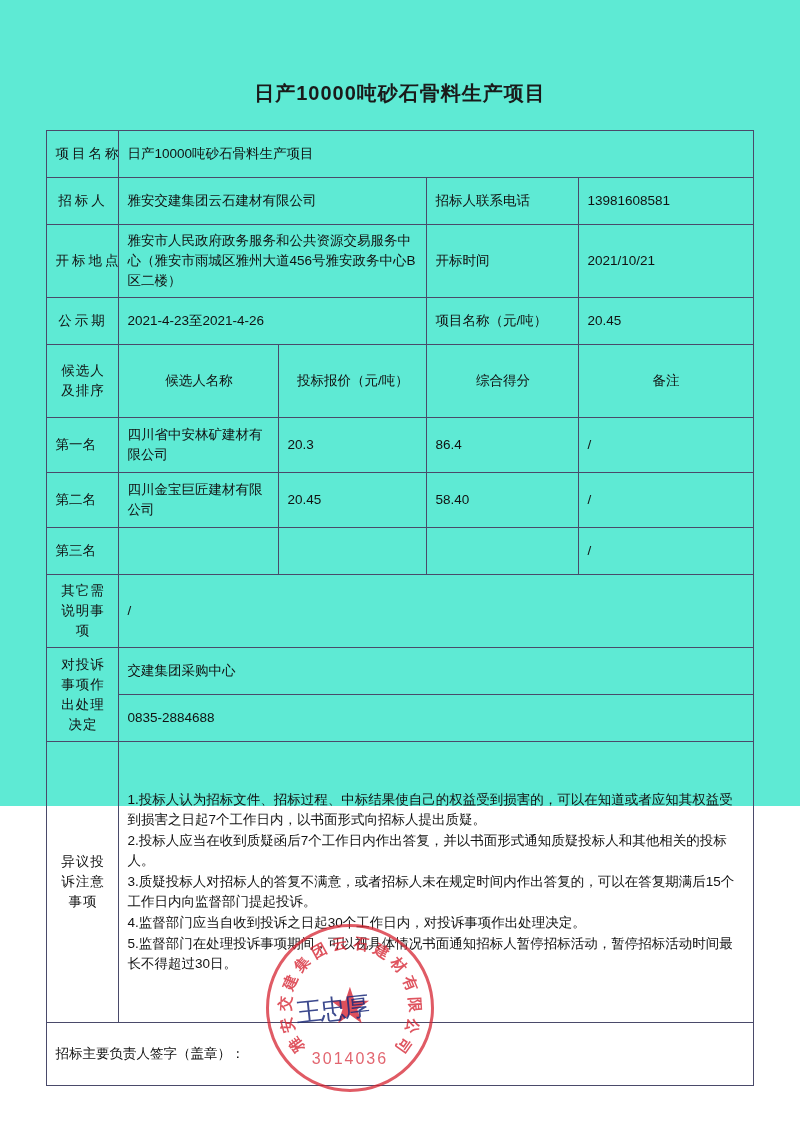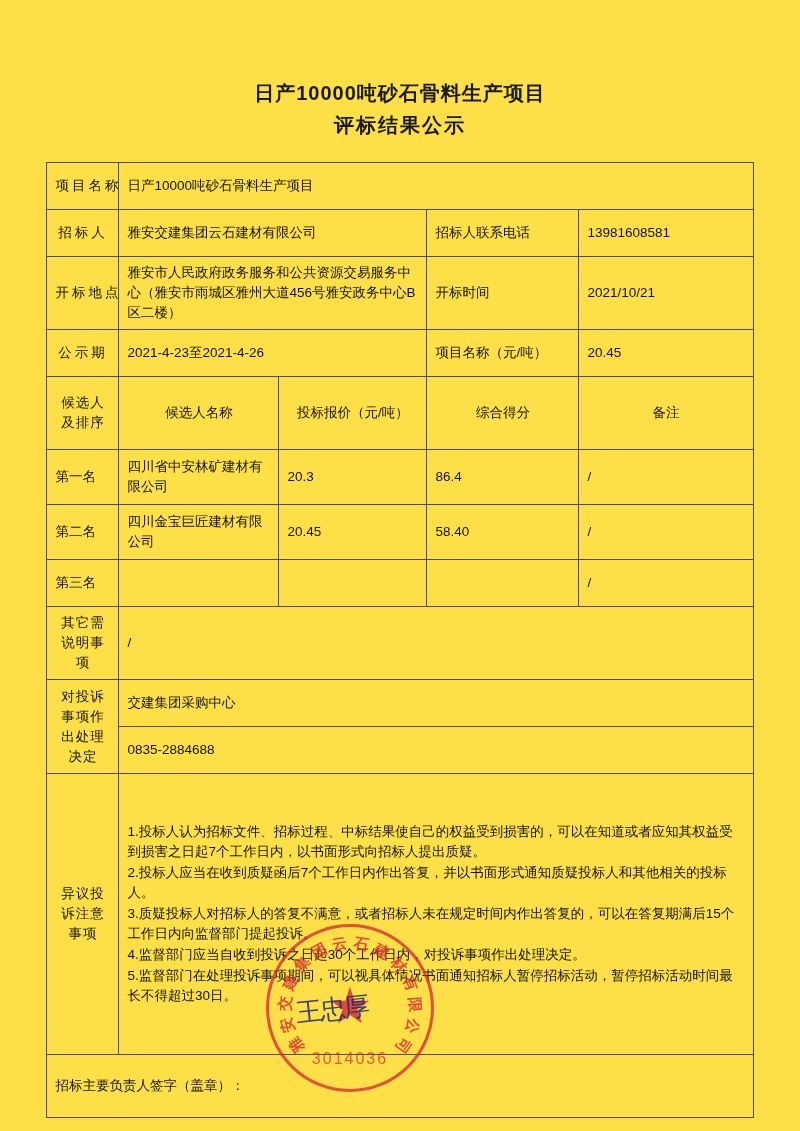--- a/index.html
+++ b/index.html
@@ -10,23 +10,23 @@
   body {
     width: 800px;
     height: 1131px;
     font-family: "Liberation Sans", "DejaVu Sans", sans-serif;
     color: #111;
     position: relative;
     overflow: hidden;
   }
   .page {
     width: 800px;
-    height: 1131px;
+    height: 806px;
     position: relative;
-    background: #fde047;
+    background: #5eead4;
   }
   .title-block {
     text-align: center;
     padding-top: 78px;
   }
   .title-line1 {
     font-size: 20px;
     font-weight: bold;
     letter-spacing: 1px;
     color: #1a1a1a;
@@ -158,21 +158,20 @@
     pointer-events: none;
   }
 </style>
 </head>
 <body>
 
 <div class="page">
 
   <div class="title-block">
     <div class="title-line1">日产10000吨砂石骨料生产项目</div>
-    <div class="title-line2">评标结果公示</div>
   </div>
 
   <table class="doc">
     <colgroup>
       <col style="width:72px">
       <col style="width:160px">
       <col style="width:148px">
       <col style="width:152px">
       <col style="width:174px">
     </colgroup>

